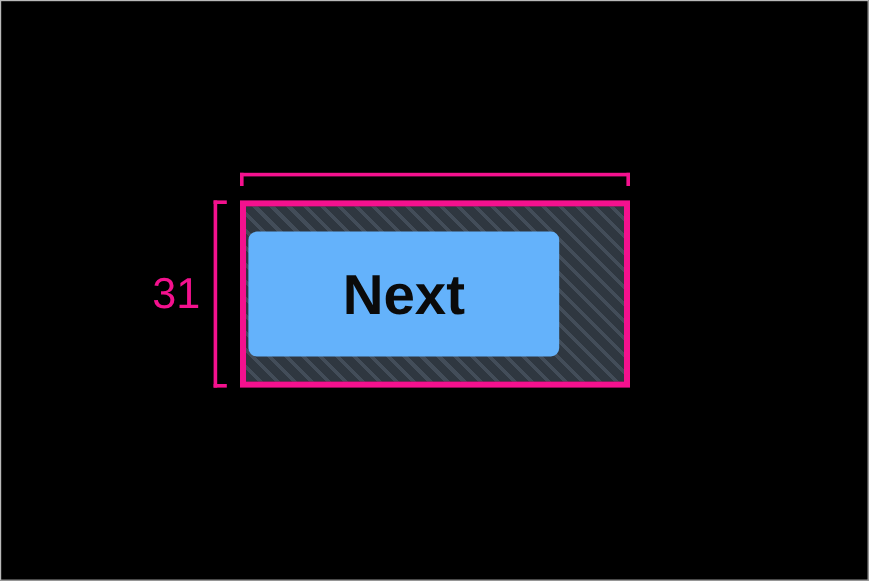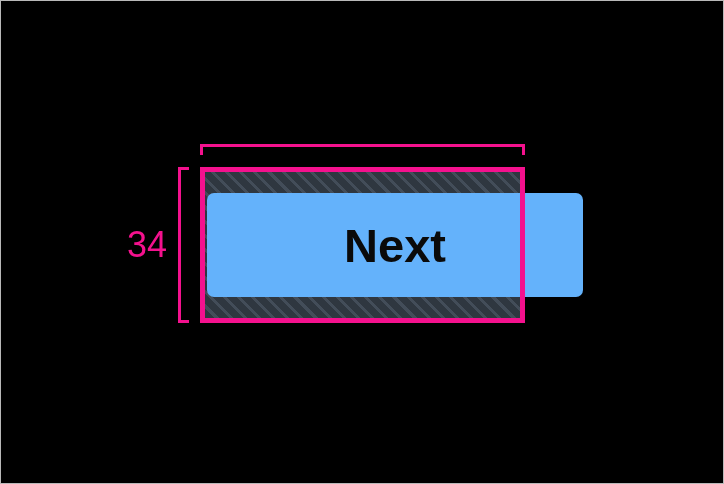--- a/index.html
+++ b/index.html
@@ -51,21 +51,21 @@
         #434d59 10px
     );
     z-index: 2;
   }
 
   
   .btn-face {
     position: absolute;
     left: 206px;
     top: 192px;
-    width: 376px;
+    width: 259px;
     height: 104px;
     box-sizing: border-box;
     background: #64b2fb;
     border-radius: 7px;
     display: flex;
     align-items: center;
     justify-content: center;
     z-index: 3;
   }
   .btn-label {
@@ -141,15 +141,15 @@
 
   <div class="btn-face" style="background: rgb(100, 178, 251); border-radius: 7px;">
     <span class="btn-label" style="color: rgb(10, 10, 10);">Next</span>
   </div>
 
   <div class="measure-rect"></div>
 
   <div class="dim-width-bracket"></div>
 
   <div class="dim-height-bracket"></div>
-  <div class="dim-height-label">34</div>
+  <div class="dim-height-label">31</div>
 
 </div>
 
 </body></html>

